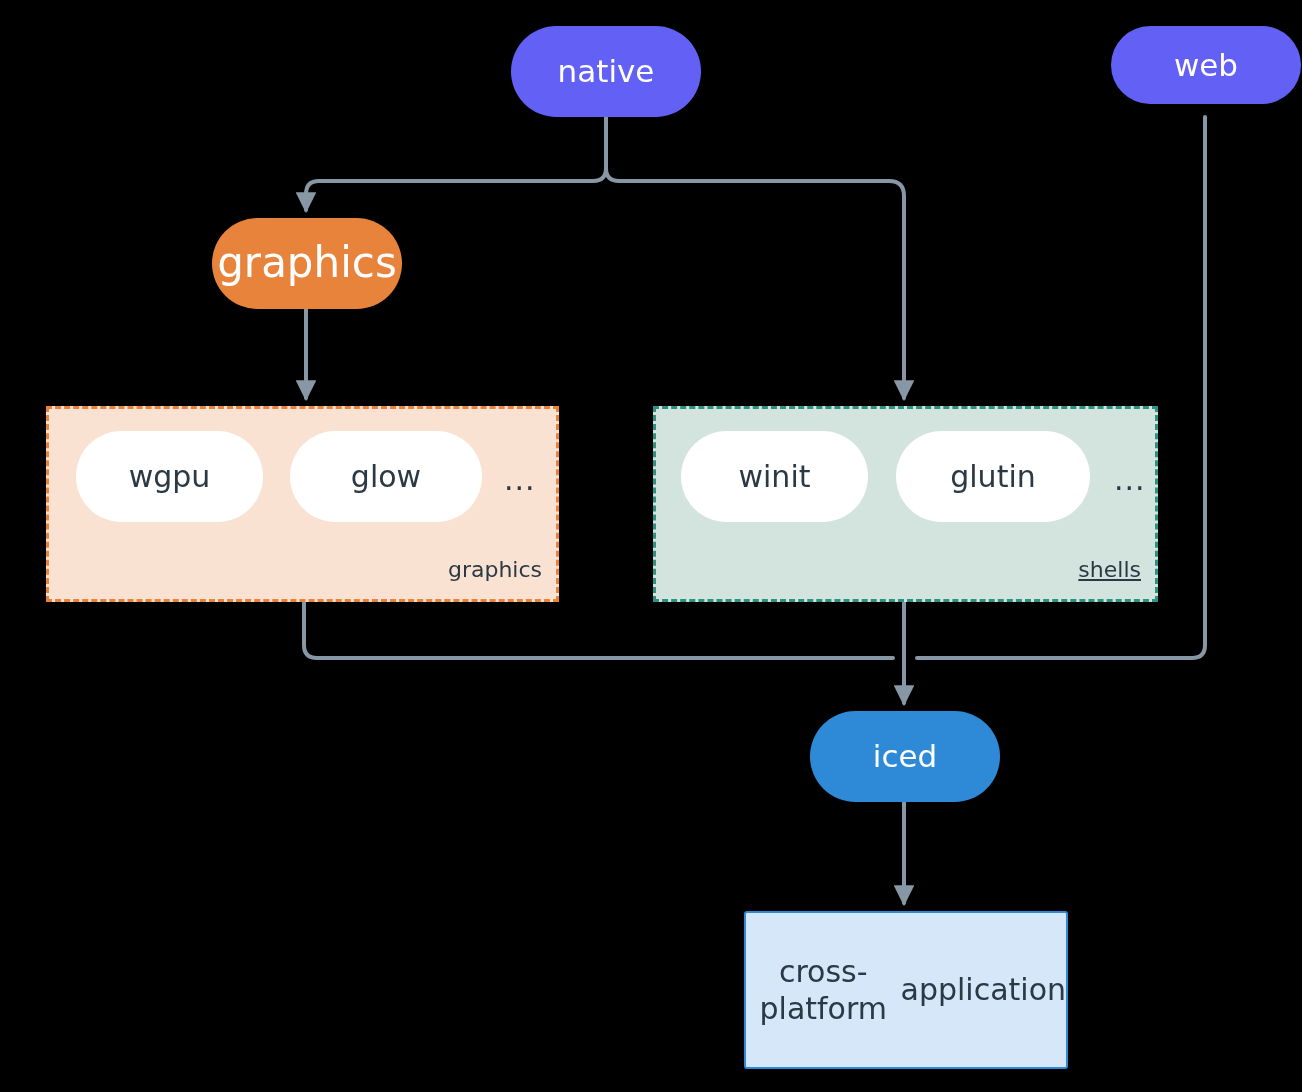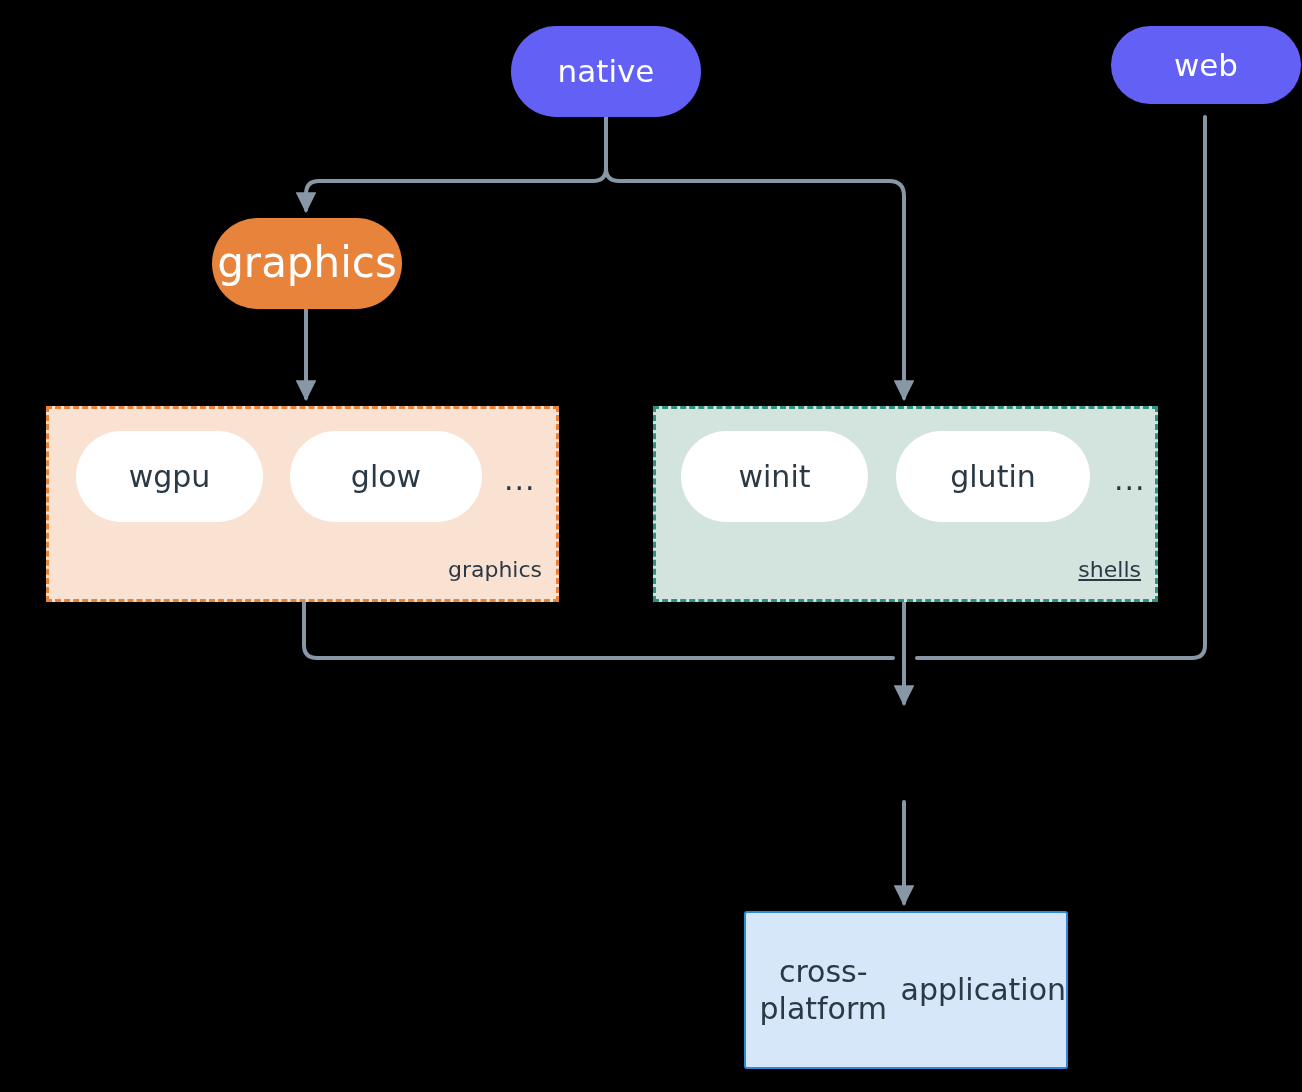--- a/index.html
+++ b/index.html
@@ -194,19 +194,22 @@
         <span>winit</span>
       </div>
       <div class="sub-pill s-glutin">
         <span>glutin</span>
       </div>
       <div class="ellipsis s-dots">...</div>
       <div class="group-label s-label">shells</div>
     </div>
   </div>
 
+  <div class="node pill-iced">
+    <span>iced</span>
+  </div>
 
   <div class="node box-app">
     <span class="line">cross-platform</span>
     <span class="line">application</span>
   </div>
 
 </div>
 
 </body></html>

